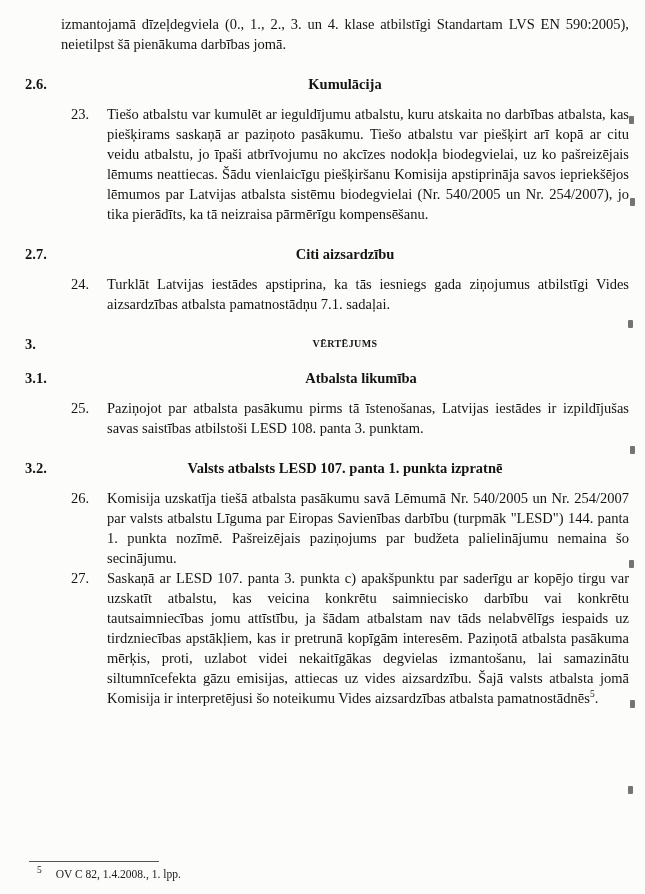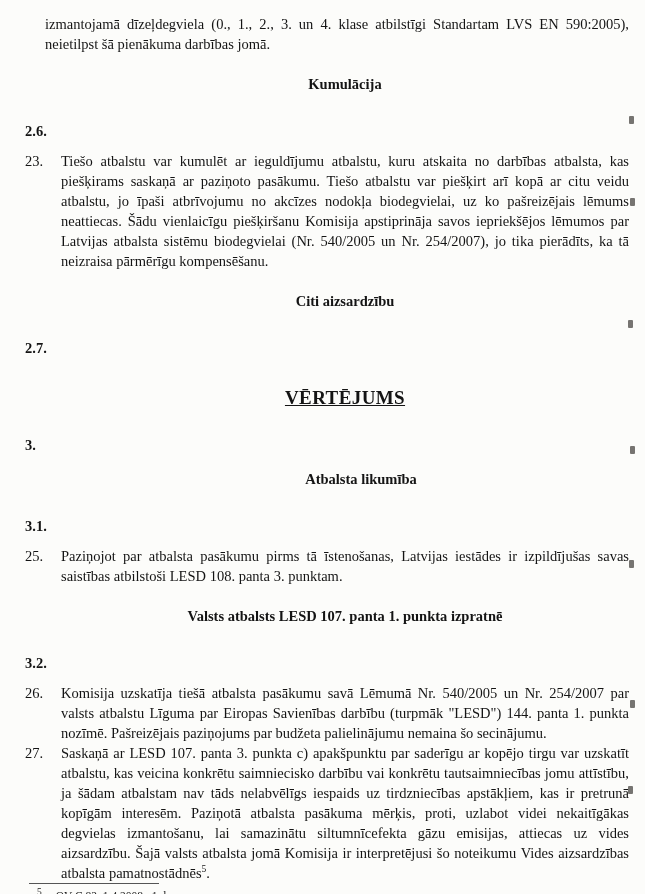--- a/index.html
+++ b/index.html
@@ -11,33 +11,33 @@
     background:#fcfcfa;
     color:#141414;
     font-family:"Liberation Serif", serif;
     font-size:14.5px;
     line-height:20px;
     padding:14px 16px 12px 25px;
     display:flex; flex-direction:column;
     overflow:hidden;
   }
   .body-text { text-align:justify; }
-  .intro { margin-left:20px; }
+  .intro { margin-left:36px; }
   .section-heading {
     display:flex;
     font-weight:bold;
     margin-top:20px; margin-bottom:10px;
   }
   .section-heading.tight { margin-bottom:0; }
   .section-heading.sub { margin-top:14px;gap:32px; }
-  .section-heading .num { width:36px; flex:none;margin-top:47px; }
+  .section-heading .num { width:36px; flex:none; }
   .section-heading .title { flex:1;text-align:center; }
-  .caps .title { letter-spacing:0.4px; font-size:19px;text-decoration:underline; }
+  .caps .title { letter-spacing:0.4px; font-size:10px; }
   .para { display:flex; }
-  .para .num { width:36px; flex:none; }
+  .para .num { width:36px; flex:none;margin-left:46px; }
   .para .text { flex:1; text-align:justify; }
   sup { font-size:9.5px; line-height:0; vertical-align:super; }
   .footnote { margin-top:auto; font-size:11.5px; line-height:15px; color:#1a1a1a; }
   .footnote-rule { width:130px; border-top:1px solid #555; margin:0 0 5px 4px; }
   .footnote-text { padding-left:12px; }
   .footnote-text .fn-body { margin-left:14px;margin-top:16px; }
   .speck {
     position:absolute; width:5px; height:8px;
     background:#2e2b28; opacity:.65; border-radius:1px;
   }
@@ -54,20 +54,24 @@
     <span class="title">Kumulācija</span>
   </div>
   <div class="para">
     <span class="num">23.</span>
     <p class="text">Tiešo atbalstu var kumulēt ar ieguldījumu atbalstu, kuru atskaita no darbības atbalsta, kas piešķirams saskaņā ar paziņoto pasākumu. Tiešo atbalstu var piešķirt arī kopā ar citu veidu atbalstu, jo īpaši atbrīvojumu no akcīzes nodokļa biodegvielai, uz ko pašreizējais lēmums neattiecas. Šādu vienlaicīgu piešķiršanu Komisija apstiprināja savos iepriekšējos lēmumos par Latvijas atbalsta sistēmu biodegvielai (Nr. 540/2005 un Nr. 254/2007), jo tika pierādīts, ka tā neizraisa pārmērīgu kompensēšanu.</p>
   </div>
 
   <div class="section-heading">
     <span class="num">2.7.</span>
     <span class="title">Citi aizsardzību</span>
+  </div>
+  <div class="para">
+    <span class="num">24.</span>
+    <p class="text">Turklāt Latvijas iestādes apstiprina, ka tās iesniegs gada ziņojumus atbilstīgi Vides aizsardzības atbalsta pamatnostādņu 7.1. sadaļai.</p>
   </div>
 
   <div class="section-heading tight caps">
     <span class="num">3.</span>
     <span class="title">VĒRTĒJUMS</span>
   </div>
 
   <div class="section-heading sub">
     <span class="num">3.1.</span>
     <span class="title">Atbalsta likumība</span>

